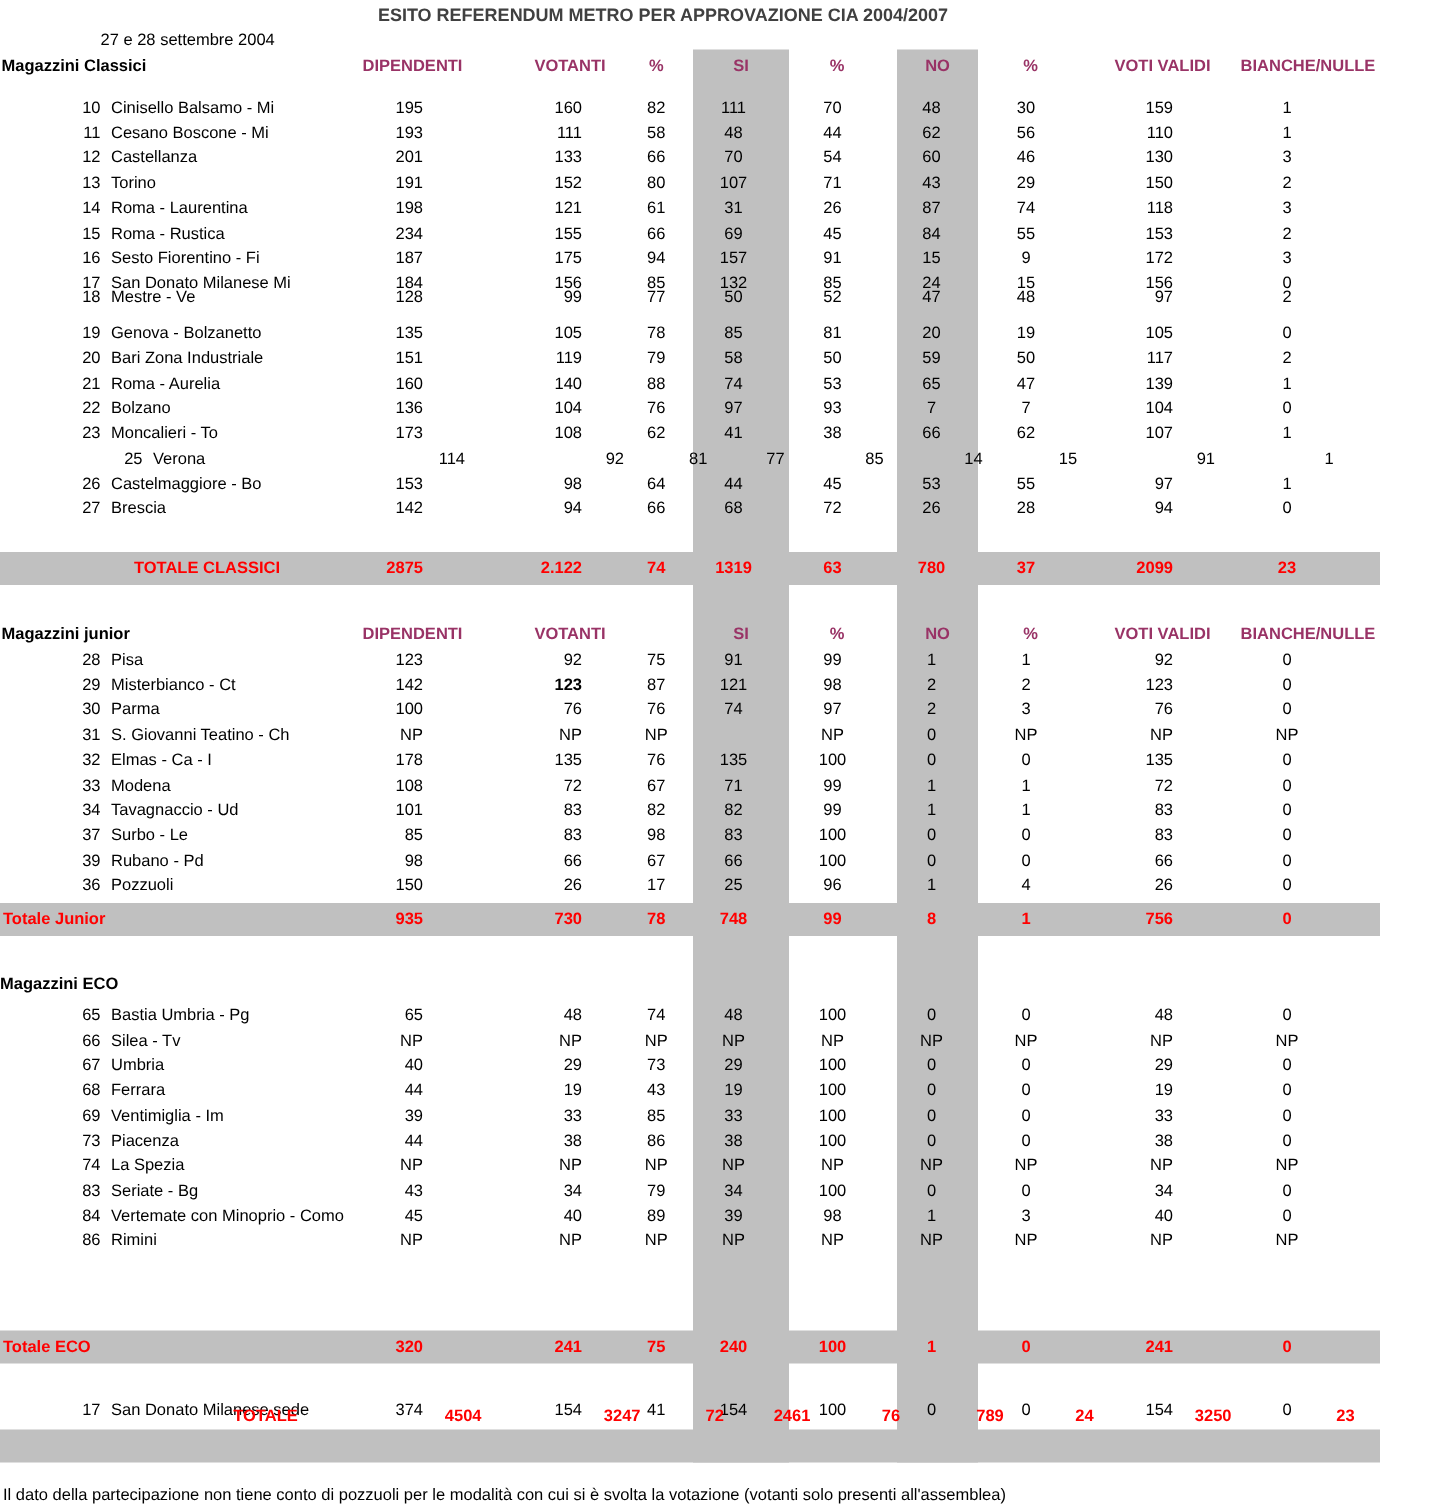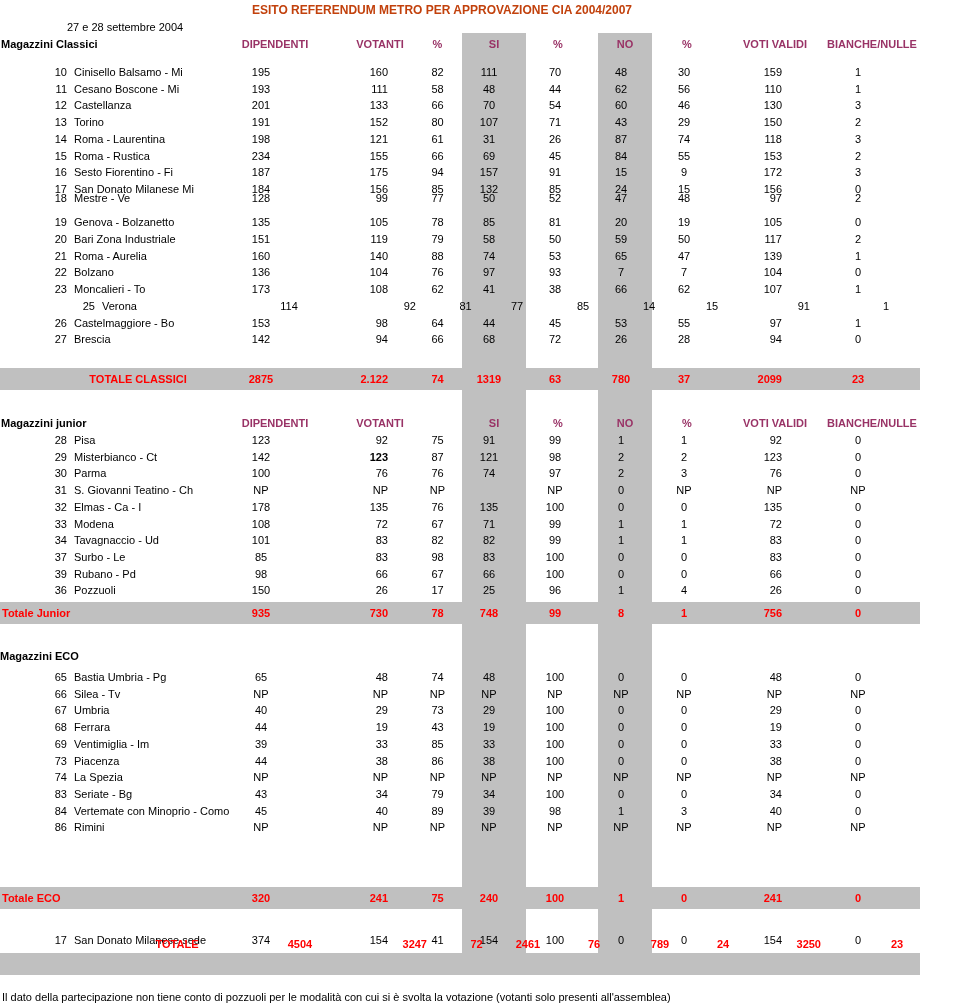--- a/index.html
+++ b/index.html
@@ -7,34 +7,34 @@
     position:relative;width:963px;height:1007px;background:#ffffff;
     font-family:"Liberation Sans",sans-serif;font-size:11px;color:#000;
     overflow:hidden;
   }
   .band-v{position:absolute;background:#c0c0c0;}
   #band-si{left:462px;top:33px;width:64px;height:942px;}
   #band-no{left:598px;top:33px;width:54px;height:942px;}
   .band-h{position:absolute;left:0;width:920px;height:22px;background:#c0c0c0;}
   .title{
     position:absolute;top:3px;left:0;width:884px;text-align:center;
-    color:#c2410c;font-weight:bold;font-size:12px;white-space:nowrap;
+    color:#404040;font-weight:bold;font-size:12px;white-space:nowrap;
   }
   .date{position:absolute;top:21px;left:67px;white-space:nowrap;}
   .footnote{position:absolute;top:991px;left:2px;white-space:nowrap;}
   .row{
     position:absolute;left:0;width:855px;height:17px;line-height:17px;
     display:grid;white-space:nowrap;
     grid-template-columns:240px 70px 35px 70px 45px 2px 64px 6px 52px 14px 54px 8px 54px 26px 70px 124px;
   }
   .trow{height:22px;line-height:22px;color:#ff0000;font-weight:bold;}
   .c{white-space:nowrap;overflow:visible;}
   .lab{grid-column:1;padding-left:53px;}
   .rn{display:inline-block;min-width:14px;text-align:right;margin-right:7px;}
-  .dip{grid-column:2;text-align:center;padding-right:28px;}
+  .dip{grid-column:2;text-align:right;padding-right:28px;}
   .vot{grid-column:4;text-align:right;padding-right:27px;}
   .p1{grid-column:5;text-align:center;}
   .si{grid-column:7;text-align:center;padding-right:10px;}
   .p2{grid-column:9;text-align:center;padding-right:6px;}
   .no{grid-column:11;text-align:center;padding-right:8px;}
   .p3{grid-column:13;text-align:center;padding-right:6px;}
   .voti{grid-column:15;text-align:right;padding-right:28px;}
   .bia{grid-column:16;text-align:center;padding-right:28px;}
   .hrow .c{text-align:center;padding:0;color:#993366;font-weight:bold;}
   .hrow .seclab{grid-column:1;text-align:left;padding-left:1px;color:#000;font-weight:bold;}

